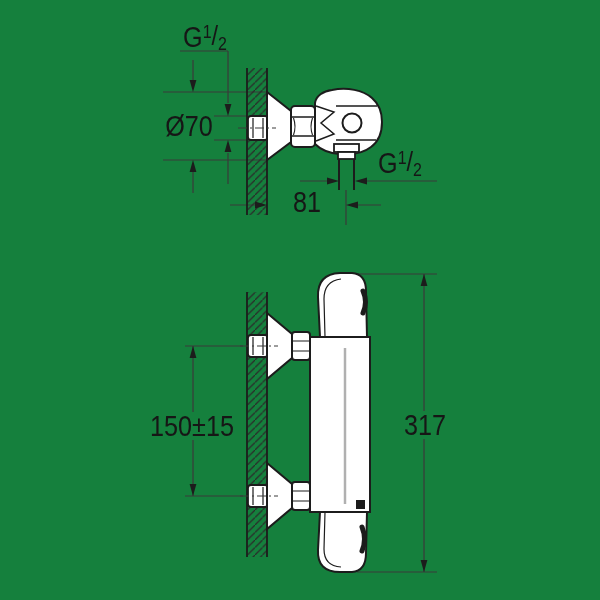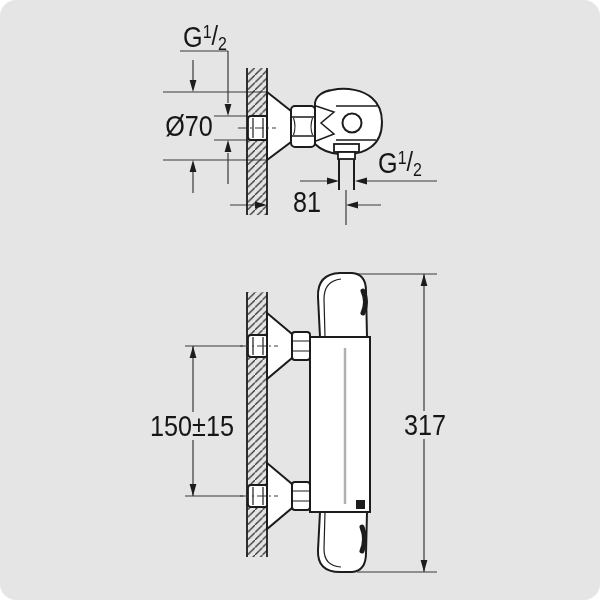--- a/index.html
+++ b/index.html
@@ -1,17 +1,17 @@
 <!DOCTYPE html>
 <html><head>
 <meta charset="utf-8">
 <style>
   html,body{margin:0;padding:0;background:#ffffff;}
-  #stage{position:relative;width:600px;height:600px;background:#e5e5e5;overflow:hidden;
-         font-family:"Liberation Sans",sans-serif;border-radius:16px;}
+  #stage{position:relative;width:600px;height:600px;background:#15803d;overflow:hidden;
+         font-family:"Liberation Sans",sans-serif;}
   #stage svg{position:absolute;left:0;top:0;}
   .dim-label{position:absolute;transform:translate(-50%,-50%) scaleX(0.84);
              font-size:30px;color:#161616;white-space:nowrap;line-height:1;
              font-family:"Liberation Sans",sans-serif;}
   .frac .fr-top{font-size:19px;position:relative;top:-9px;}
   .frac .fr-bot{font-size:19px;position:relative;top:3px;}
   .frac .fr-slash{font-size:28px;position:relative;top:-2px;}
 </style>
 </head>
 <body>

